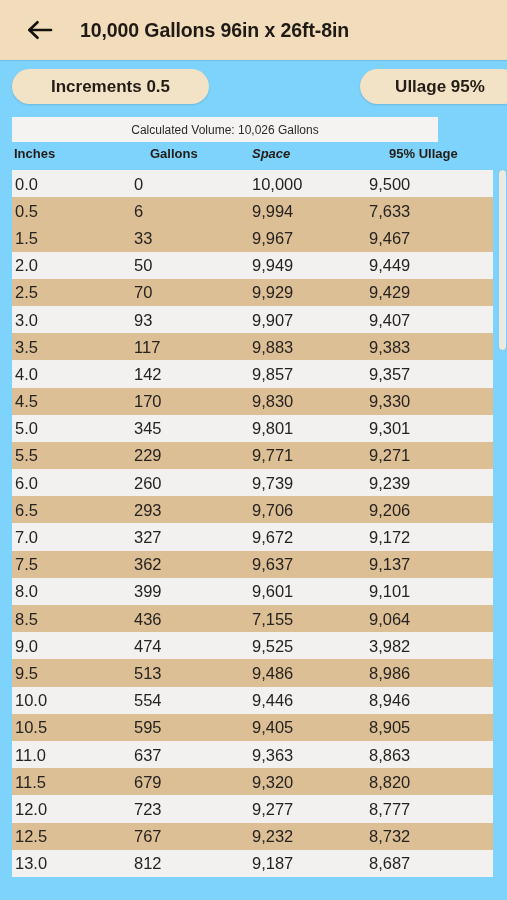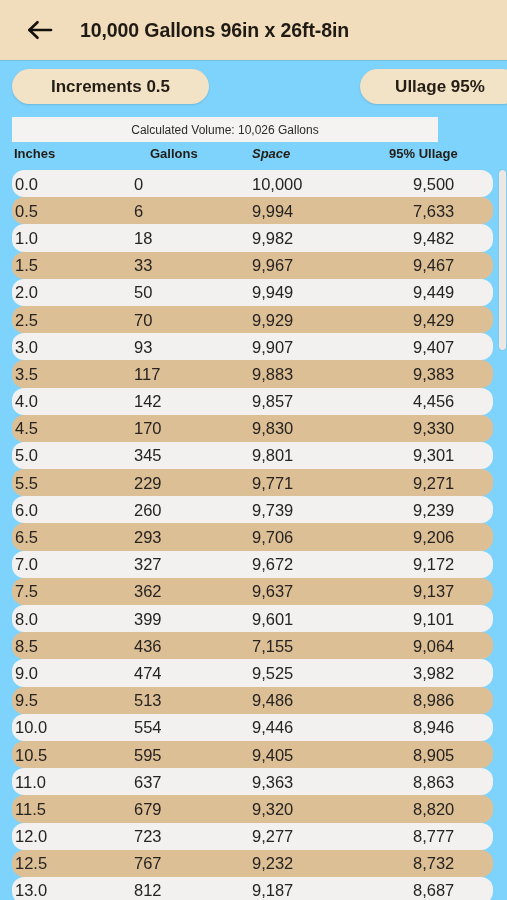--- a/index.html
+++ b/index.html
@@ -106,36 +106,35 @@
     position:absolute;
     left:12px; top:170px;
     width:481px;
     height:730px;
     overflow:hidden;
   }
   .row {
     position:relative;
     height:27.2px;
     width:481px;
-    border-radius:12px;
   }
   .row.odd  { background:#f2f1ef; }
   .row.even { background:#ddbf96; }
   .row .cell {
     position:absolute;
     top:50%;
     transform:translateY(-50%);
     font-size:16.5px;
     color:#262320;
     white-space:nowrap;
   }
   .c-0 { left:3px; }
   .c-1 { left:122px; }
   .c-2 { left:240px; }
-  .c-3 { left:357px;margin-left:44px; }
+  .c-3 { left:357px; }
 
   
   .scrollbar-track {
     position:absolute;
     right:0; top:168px;
     width:8px;
     height:732px;
   }
   .scrollbar-thumb {
     position:absolute;
@@ -187,26 +186,20 @@
           <span class="cell c-1">0</span>
           <span class="cell c-2">10,000</span>
           <span class="cell c-3">9,500</span>
         </div>
         <div class="row even">
           <span class="cell c-0">0.5</span>
           <span class="cell c-1">6</span>
           <span class="cell c-2">9,994</span>
           <span class="cell c-3">7,633</span>
         </div>
-        <div class="row odd">
-          <span class="cell c-0">1.0</span>
-          <span class="cell c-1">18</span>
-          <span class="cell c-2">9,982</span>
-          <span class="cell c-3">9,482</span>
-        </div>
         <div class="row even">
           <span class="cell c-0">1.5</span>
           <span class="cell c-1">33</span>
           <span class="cell c-2">9,967</span>
           <span class="cell c-3">9,467</span>
         </div>
         <div class="row odd">
           <span class="cell c-0">2.0</span>
           <span class="cell c-1">50</span>
           <span class="cell c-2">9,949</span>
@@ -227,21 +220,21 @@
         <div class="row even">
           <span class="cell c-0">3.5</span>
           <span class="cell c-1">117</span>
           <span class="cell c-2">9,883</span>
           <span class="cell c-3">9,383</span>
         </div>
         <div class="row odd">
           <span class="cell c-0">4.0</span>
           <span class="cell c-1">142</span>
           <span class="cell c-2">9,857</span>
-          <span class="cell c-3">4,456</span>
+          <span class="cell c-3">9,357</span>
         </div>
         <div class="row even">
           <span class="cell c-0">4.5</span>
           <span class="cell c-1">170</span>
           <span class="cell c-2">9,830</span>
           <span class="cell c-3">9,330</span>
         </div>
         <div class="row odd">
           <span class="cell c-0">5.0</span>
           <span class="cell c-1">345</span>

